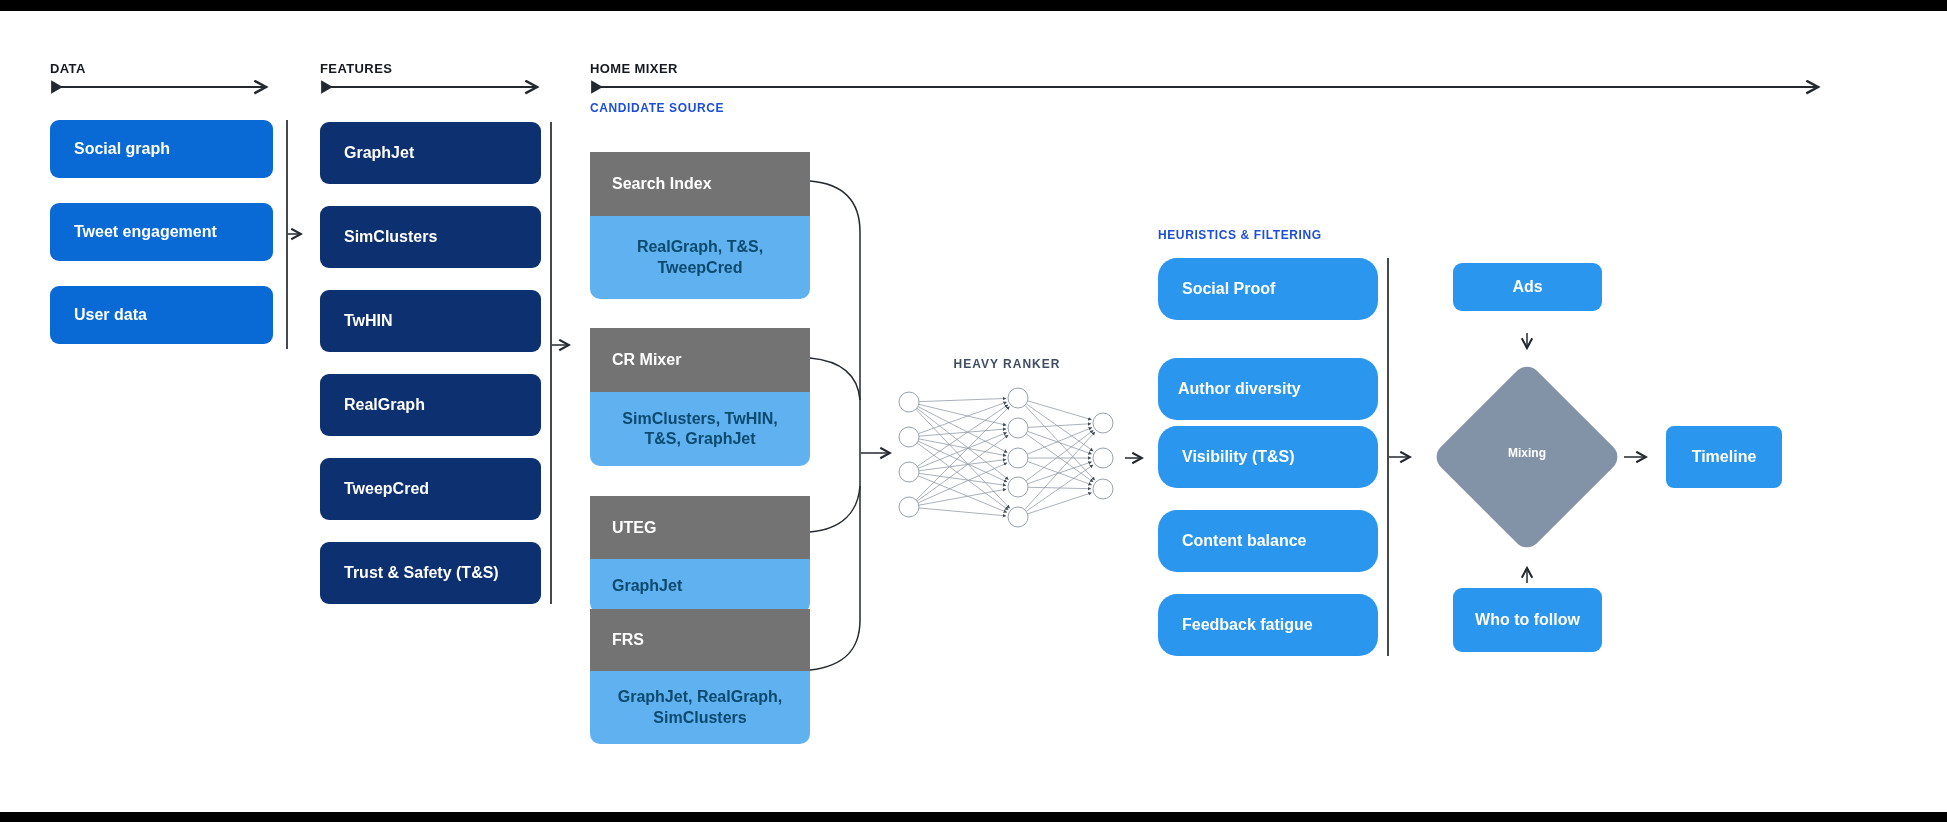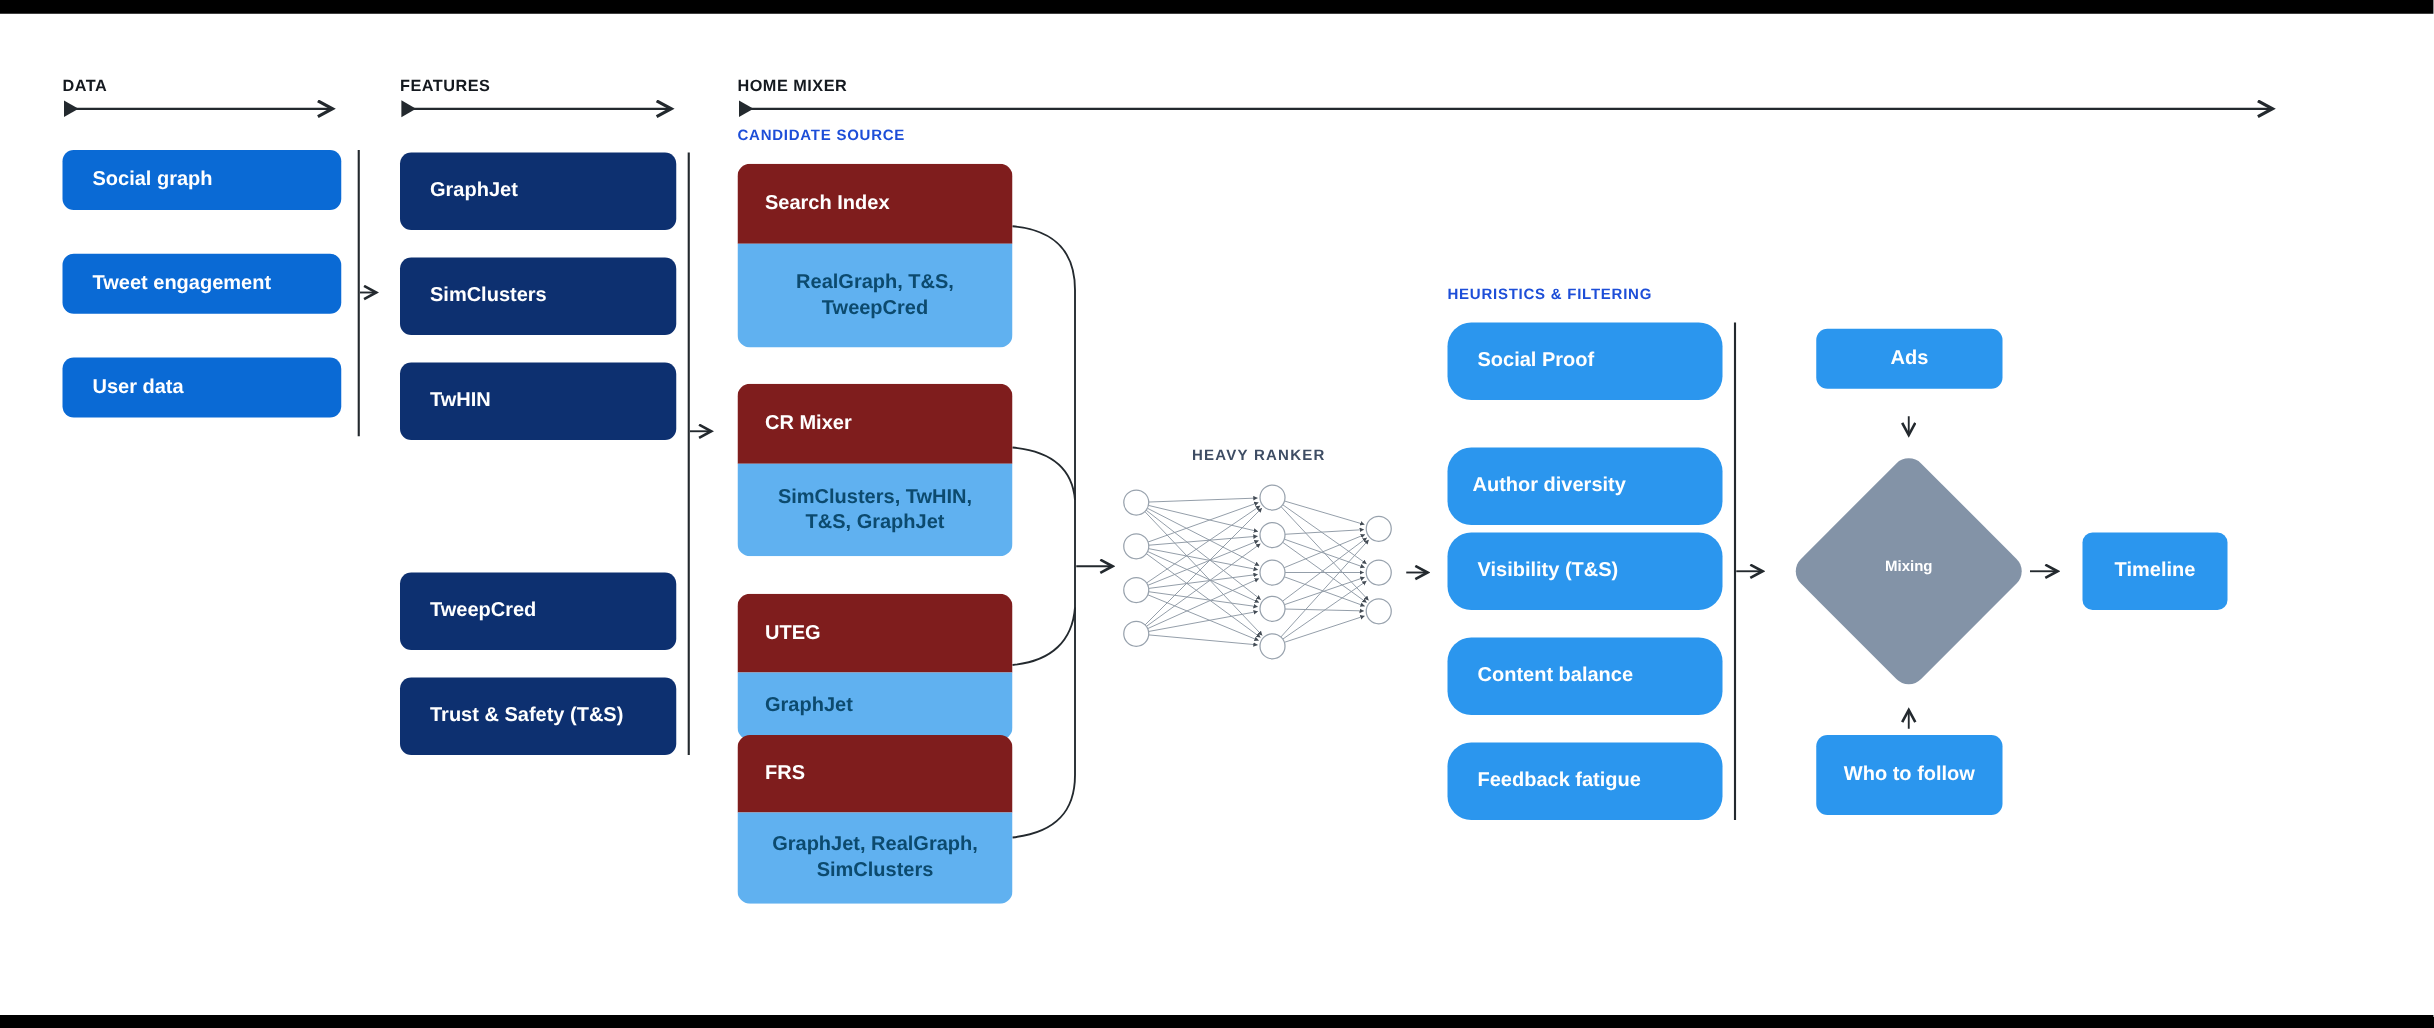--- a/index.html
+++ b/index.html
@@ -21,27 +21,27 @@
   }
   .hr-label{
     position:absolute;z-index:2;font-size:12px;font-weight:bold;color:#3e4d64;
     letter-spacing:1px;text-align:center;
   }
   .box{
     position:absolute;z-index:2;border-radius:9px;color:#fff;font-size:16px;font-weight:600;
     display:flex;align-items:center;padding:0 24px;box-sizing:border-box;
   }
   .box.center{justify-content:center;padding:0 8px;text-align:center;}
-  .b-data{background:#0a6ad5;width:223px;height:48px;left:50px;}
+  .b-data{background:#0a6ad5;width:223px;height:58px;left:50px;}
   .b-feat{background:#0d3070;width:221px;height:62px;left:320px;}
   .b-heur{background:#2b96ee;width:220px;height:62px;left:1158px;border-radius:19px;}
   .cand{position:absolute;z-index:2;left:590px;width:220px;border-radius:10px;overflow:hidden;}
   .cand-h{
-    background:#7f1d1d;color:#fff;font-size:16px;font-weight:600;
-    display:flex;align-items:center;padding:0 22px;box-sizing:border-box;
+    background:#737373;color:#fff;font-size:16px;font-weight:600;
+    display:flex;align-items:center;padding:0 22px;box-sizing:border-box;margin-top:21px;
   }
   .cand-s{
     background:#60b1f0;color:#0c4a6e;font-size:16px;font-weight:600;line-height:1.28;
     display:flex;align-items:center;padding:0 22px;box-sizing:border-box;text-align:center;
   }
   .b-right{background:#2b96ee;}
   .mix-label{
     position:absolute;z-index:2;left:1467px;top:446px;width:120px;text-align:center;
     color:#fff;font-size:12px;font-weight:600;
   }
@@ -145,20 +145,21 @@
   <div class="sec-title" style="left:320px;top:61px;">FEATURES</div>
   <div class="sec-title" style="left:590px;top:61px;">HOME MIXER</div>
 
   <div class="box b-data" style="top:120px;">Social graph</div>
   <div class="box b-data" style="top:203px;">Tweet engagement</div>
   <div class="box b-data" style="top:286px;">User data</div>
 
   <div class="box b-feat" style="top:122px;">GraphJet</div>
   <div class="box b-feat" style="top:206px;">SimClusters</div>
   <div class="box b-feat" style="top:290px;">TwHIN</div>
+  <div class="box b-feat" style="top:374px;">RealGraph</div>
   <div class="box b-feat" style="top:458px;">TweepCred</div>
   <div class="box b-feat" style="top:542px;">Trust &amp; Safety (T&amp;S)</div>
 
   <div class="sec-label" style="left:590px;top:101px;">CANDIDATE SOURCE</div>
 
   <div class="cand" style="top:131px;">
     <div class="cand-h" style="height:64px;">Search Index</div>
     <div class="cand-s" style="height:83px;">RealGraph, T&amp;S, TweepCred</div>
   </div>
 

